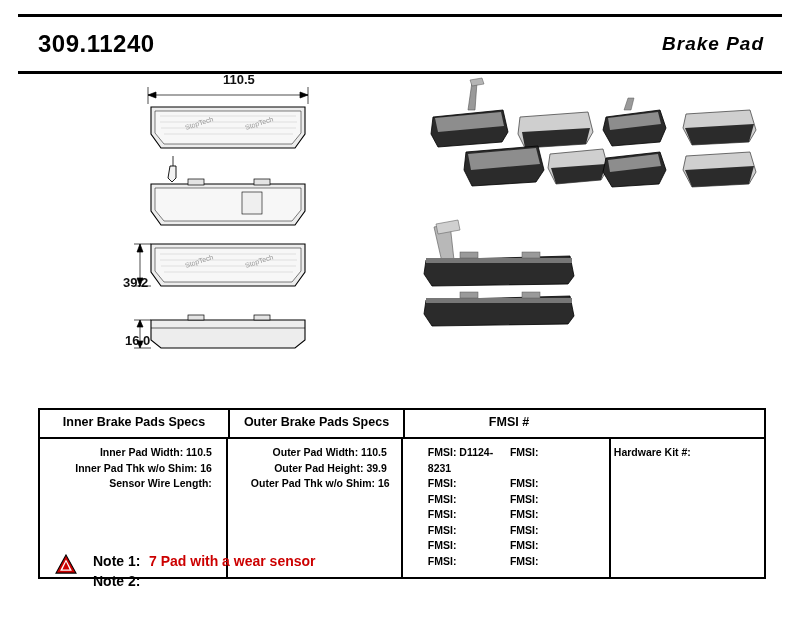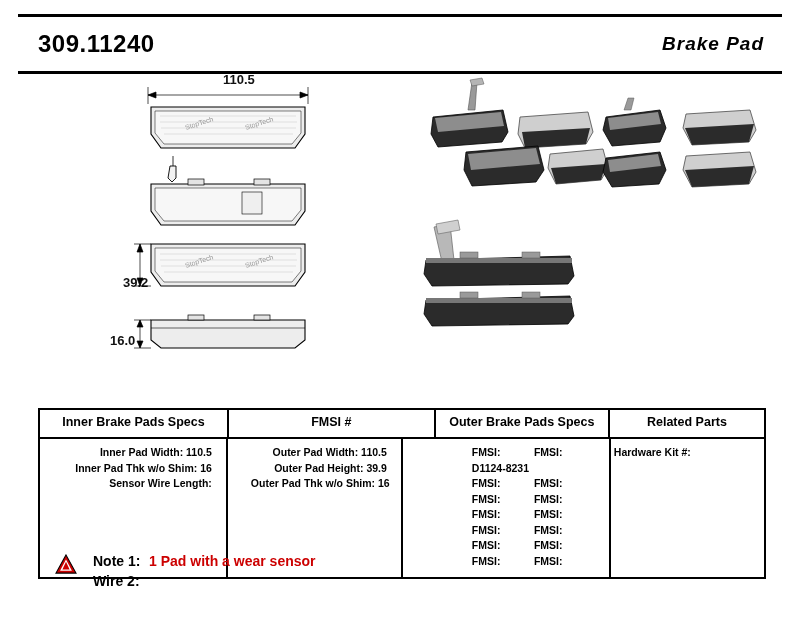--- a/index.html
+++ b/index.html
@@ -113,21 +113,21 @@
   }
   .align-right-pad { text-align: right; padding-right: 14px; padding-left: 23px; }
   .align-left-pad { text-align: left; padding-left: 3px; }
 
   .fmsi-row {
     display: flex;
     font-size: 10.5px;
     font-weight: bold;
     line-height: 15.5px;
   }
-  .fmsi-left { width: 108px; padding-left: 25px; box-sizing: border-box; margin-left: 44px; }
+  .fmsi-left { width: 108px; padding-left: 25px; box-sizing: border-box; }
   .fmsi-right { width: 100px; box-sizing: border-box; }
 
   
   .notes {
     position: absolute;
     left: 55px;
     top: 551px;
     width: 520px;
   }
   .note-row {
@@ -157,21 +157,21 @@
 
   <div class="header">
     <div class="part-number">309.11240</div>
     <div class="doc-title">Brake Pad</div>
   </div>
 
   <div class="drawing-area">
 
     <div class="dim-label" style="left:205px; top:10px;">110.5</div>
     <div class="dim-label" style="left:105px; top:213px;">39.2</div>
-    <div class="dim-label" style="left:92px; top:271px;">16.0</div>
+    <div class="dim-label" style="left:107px; top:271px;">16.0</div>
 
     <svg width="380" height="330" viewBox="0 0 380 330" style="position:absolute; left:0; top:0;">
 
       <g stroke="#000" stroke-width="0.7" fill="none">
         <line x1="130" y1="33" x2="290" y2="33"></line>
         <line x1="130" y1="25" x2="130" y2="42"></line>
         <line x1="290" y1="25" x2="290" y2="42"></line>
         <path d="M130 33 L138 30 L138 36 Z" fill="#000"></path>
         <path d="M290 33 L282 30 L282 36 Z" fill="#000"></path>
       </g>
@@ -288,23 +288,22 @@
         <rect x="28" y="236" width="146" height="5" fill="#777"></rect>
         <rect x="62" y="230" width="18" height="6" fill="#9a9a9a" stroke="#555" stroke-width="0.5"></rect>
         <rect x="124" y="230" width="18" height="6" fill="#9a9a9a" stroke="#555" stroke-width="0.5"></rect>
       </g>
     </svg>
   </div>
 
   <div class="spec-table">
     <div class="spec-table-head">
       <div class="col col-1 col-head">Inner Brake Pads Specs</div>
+      <div class="col col-2 col-head">Outer Brake Pads Specs</div>
       <div class="col col-3 col-head">FMSI #</div>
-      <div class="col col-2 col-head">Outer Brake Pads Specs</div>
-      <div class="col col-4 col-head">Related Parts</div>
     </div>
 
     <div class="spec-table-body">
 
       <div class="col col-1 col-body">
         <div class="spec-line align-right-pad">Inner Pad Width: 110.5</div>
         <div class="spec-line align-right-pad">Inner Pad Thk w/o Shim: 16</div>
         <div class="spec-line align-right-pad">Sensor Wire Length:</div>
       </div>
 
@@ -353,22 +352,22 @@
 
   <div class="notes">
     <div class="notes-inner">
       <svg class="warn-icon" viewBox="0 0 24 22">
         <path d="M12 1 L23 21 L1 21 Z" fill="#cc0000" stroke="#000" stroke-width="1.2"></path>
         <path d="M12 6 L18.5 18.5 L5.5 18.5 Z" fill="#ffffff"></path>
         <path d="M12 8.5 L16 17 L8 17 Z" fill="#cc0000"></path>
       </svg>
       <div class="note-row">
         <div class="note-label">Note 1:</div>
-        <div class="note-value-red">1 Pad with a wear sensor</div>
+        <div class="note-value-red">7 Pad with a wear sensor</div>
       </div>
       <div class="note-row">
-        <div class="note-label">Wire 2:</div>
+        <div class="note-label">Note 2:</div>
         <div class="note-value"></div>
       </div>
     </div>
   </div>
 
 </div>
 
 </body></html>

